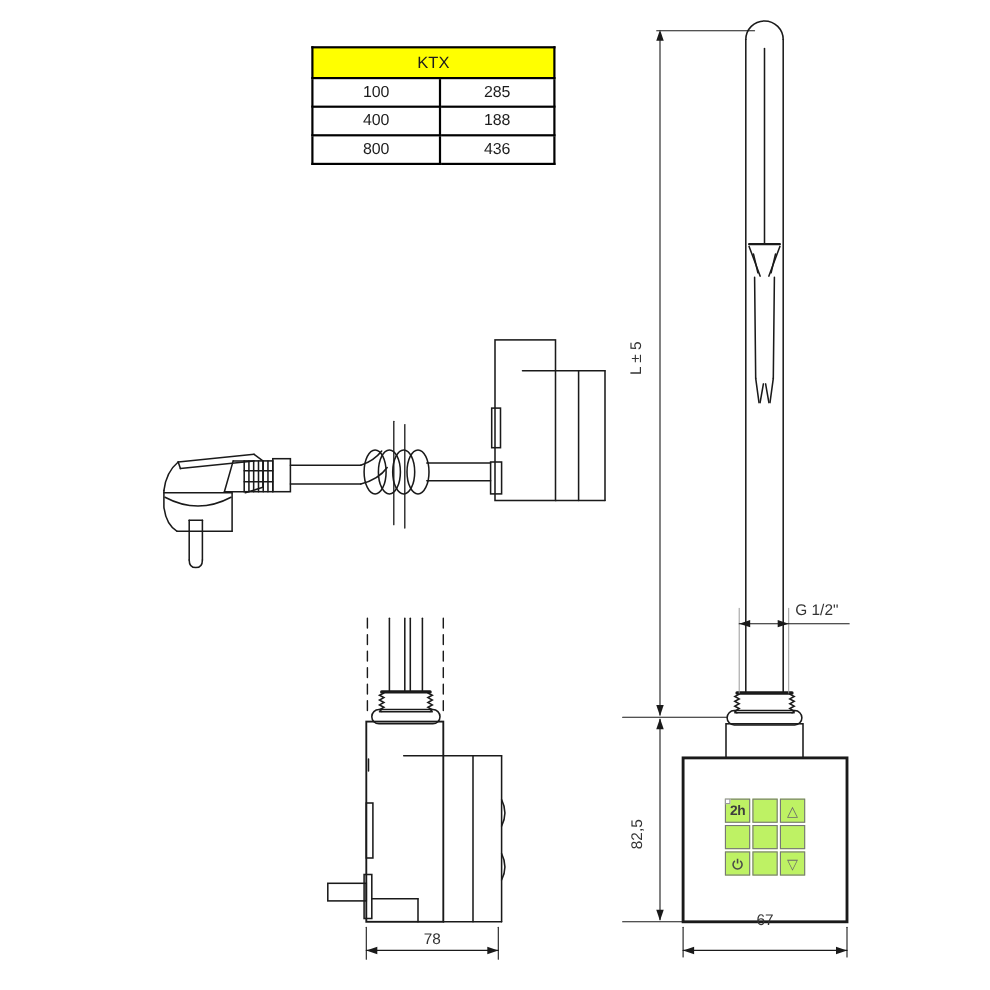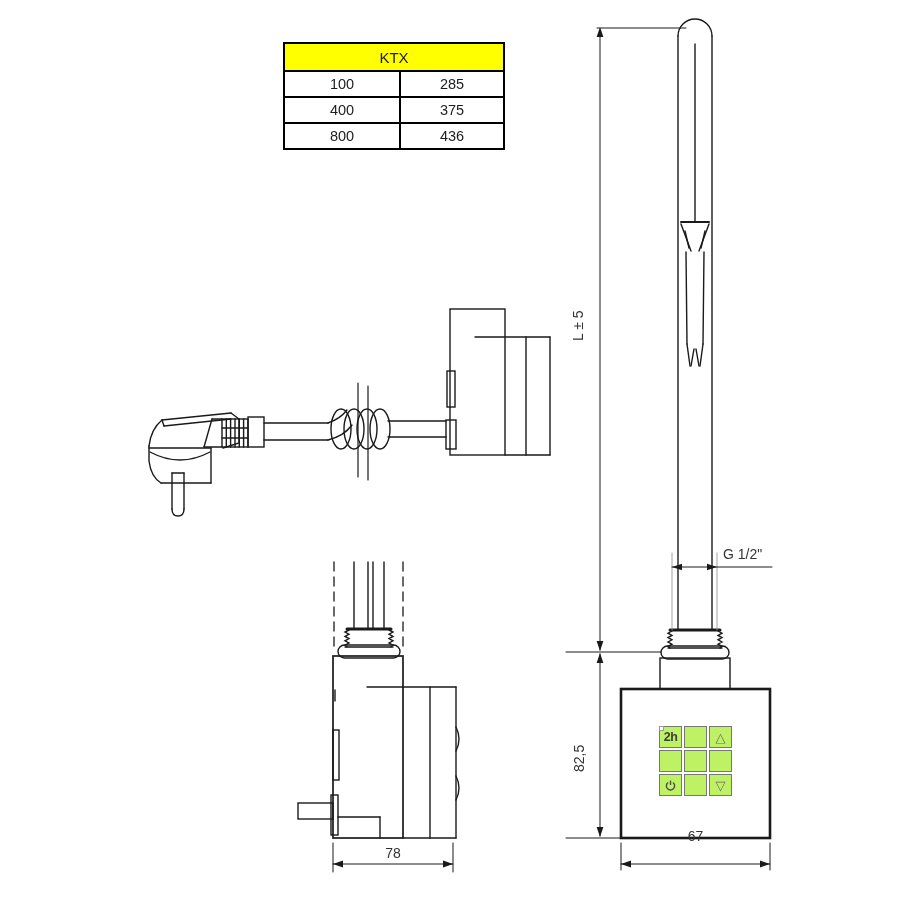--- a/index.html
+++ b/index.html
@@ -225,21 +225,21 @@
     <tbody>
       <tr>
         <th class="title-cell" colspan="2">KTX</th>
       </tr>
       <tr>
         <td>100</td>
         <td>285</td>
       </tr>
       <tr>
         <td>400</td>
-        <td>375</td>
+        <td>188</td>
       </tr>
       <tr>
         <td>800</td>
         <td>436</td>
       </tr>
     </tbody>
   </table>
 
   <div class="dim vertical" id="dim-L">L ± 5</div>
   <div class="dim vertical" id="dim-H">82,5</div>

